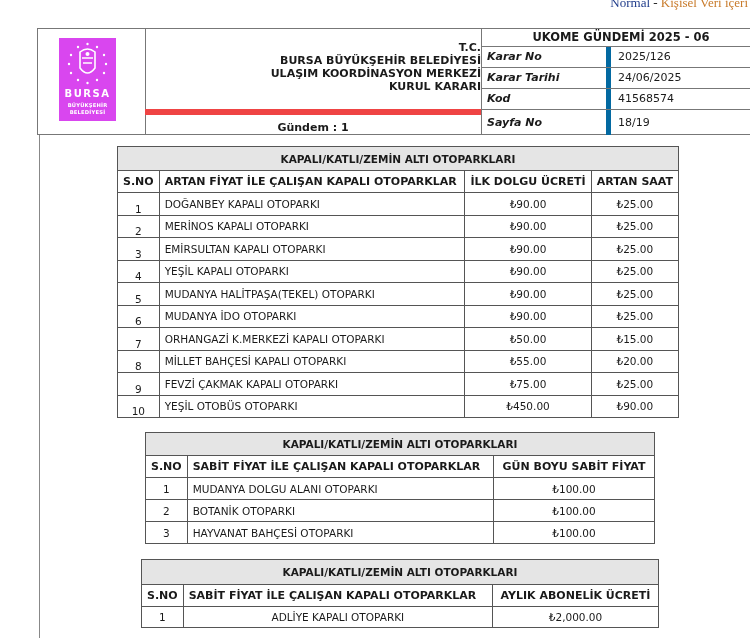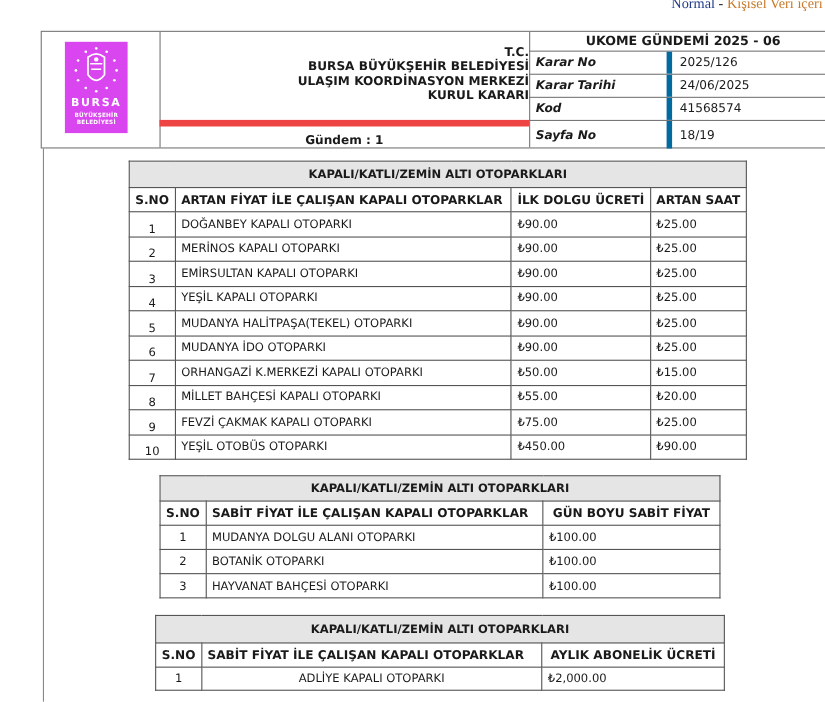--- a/index.html
+++ b/index.html
@@ -27,21 +27,21 @@
   .right .row .k { width:130px; border-right:5px solid #0369a1; padding-left:6px; font-weight:bold; line-height:20px; box-sizing:border-box;font-style:italic; }
   .right .row:last-child .k, .right .row:last-child .v { line-height:25px; }
   .right .row .v { padding-left:7px; line-height:20px; }
 
   table.t { position:absolute; border-collapse:collapse; font-size:10.5px; }
   table.t td, table.t th { border:1px solid #555; padding:0 5px; white-space:nowrap; }
   table.t { border:1.5px solid #333; }
   .yel { background:#e5e5e5; font-weight:bold; text-align:center; }
   table.t th { font-weight:bold; font-size:11px; }
   td.num { text-align:center; vertical-align:bottom; padding-bottom:0; }
-  td.price { }
+  td.price { text-align:center; }
 
   #t1 { left:117px; top:146px; width:562px; }
   #t1 tr.ti td { height:23px; }
   #t1 tr.ch th { height:21px; }
   #t1 tr.r td { height:21.5px; }
   #t2 { left:145px; top:432px; width:510px; }
   #t2 tr.ti td { height:22px; }
   #t2 tr.ch th { height:21px; }
   #t2 tr.r td { height:21px; }
   #t2 td.num { vertical-align:middle; }

